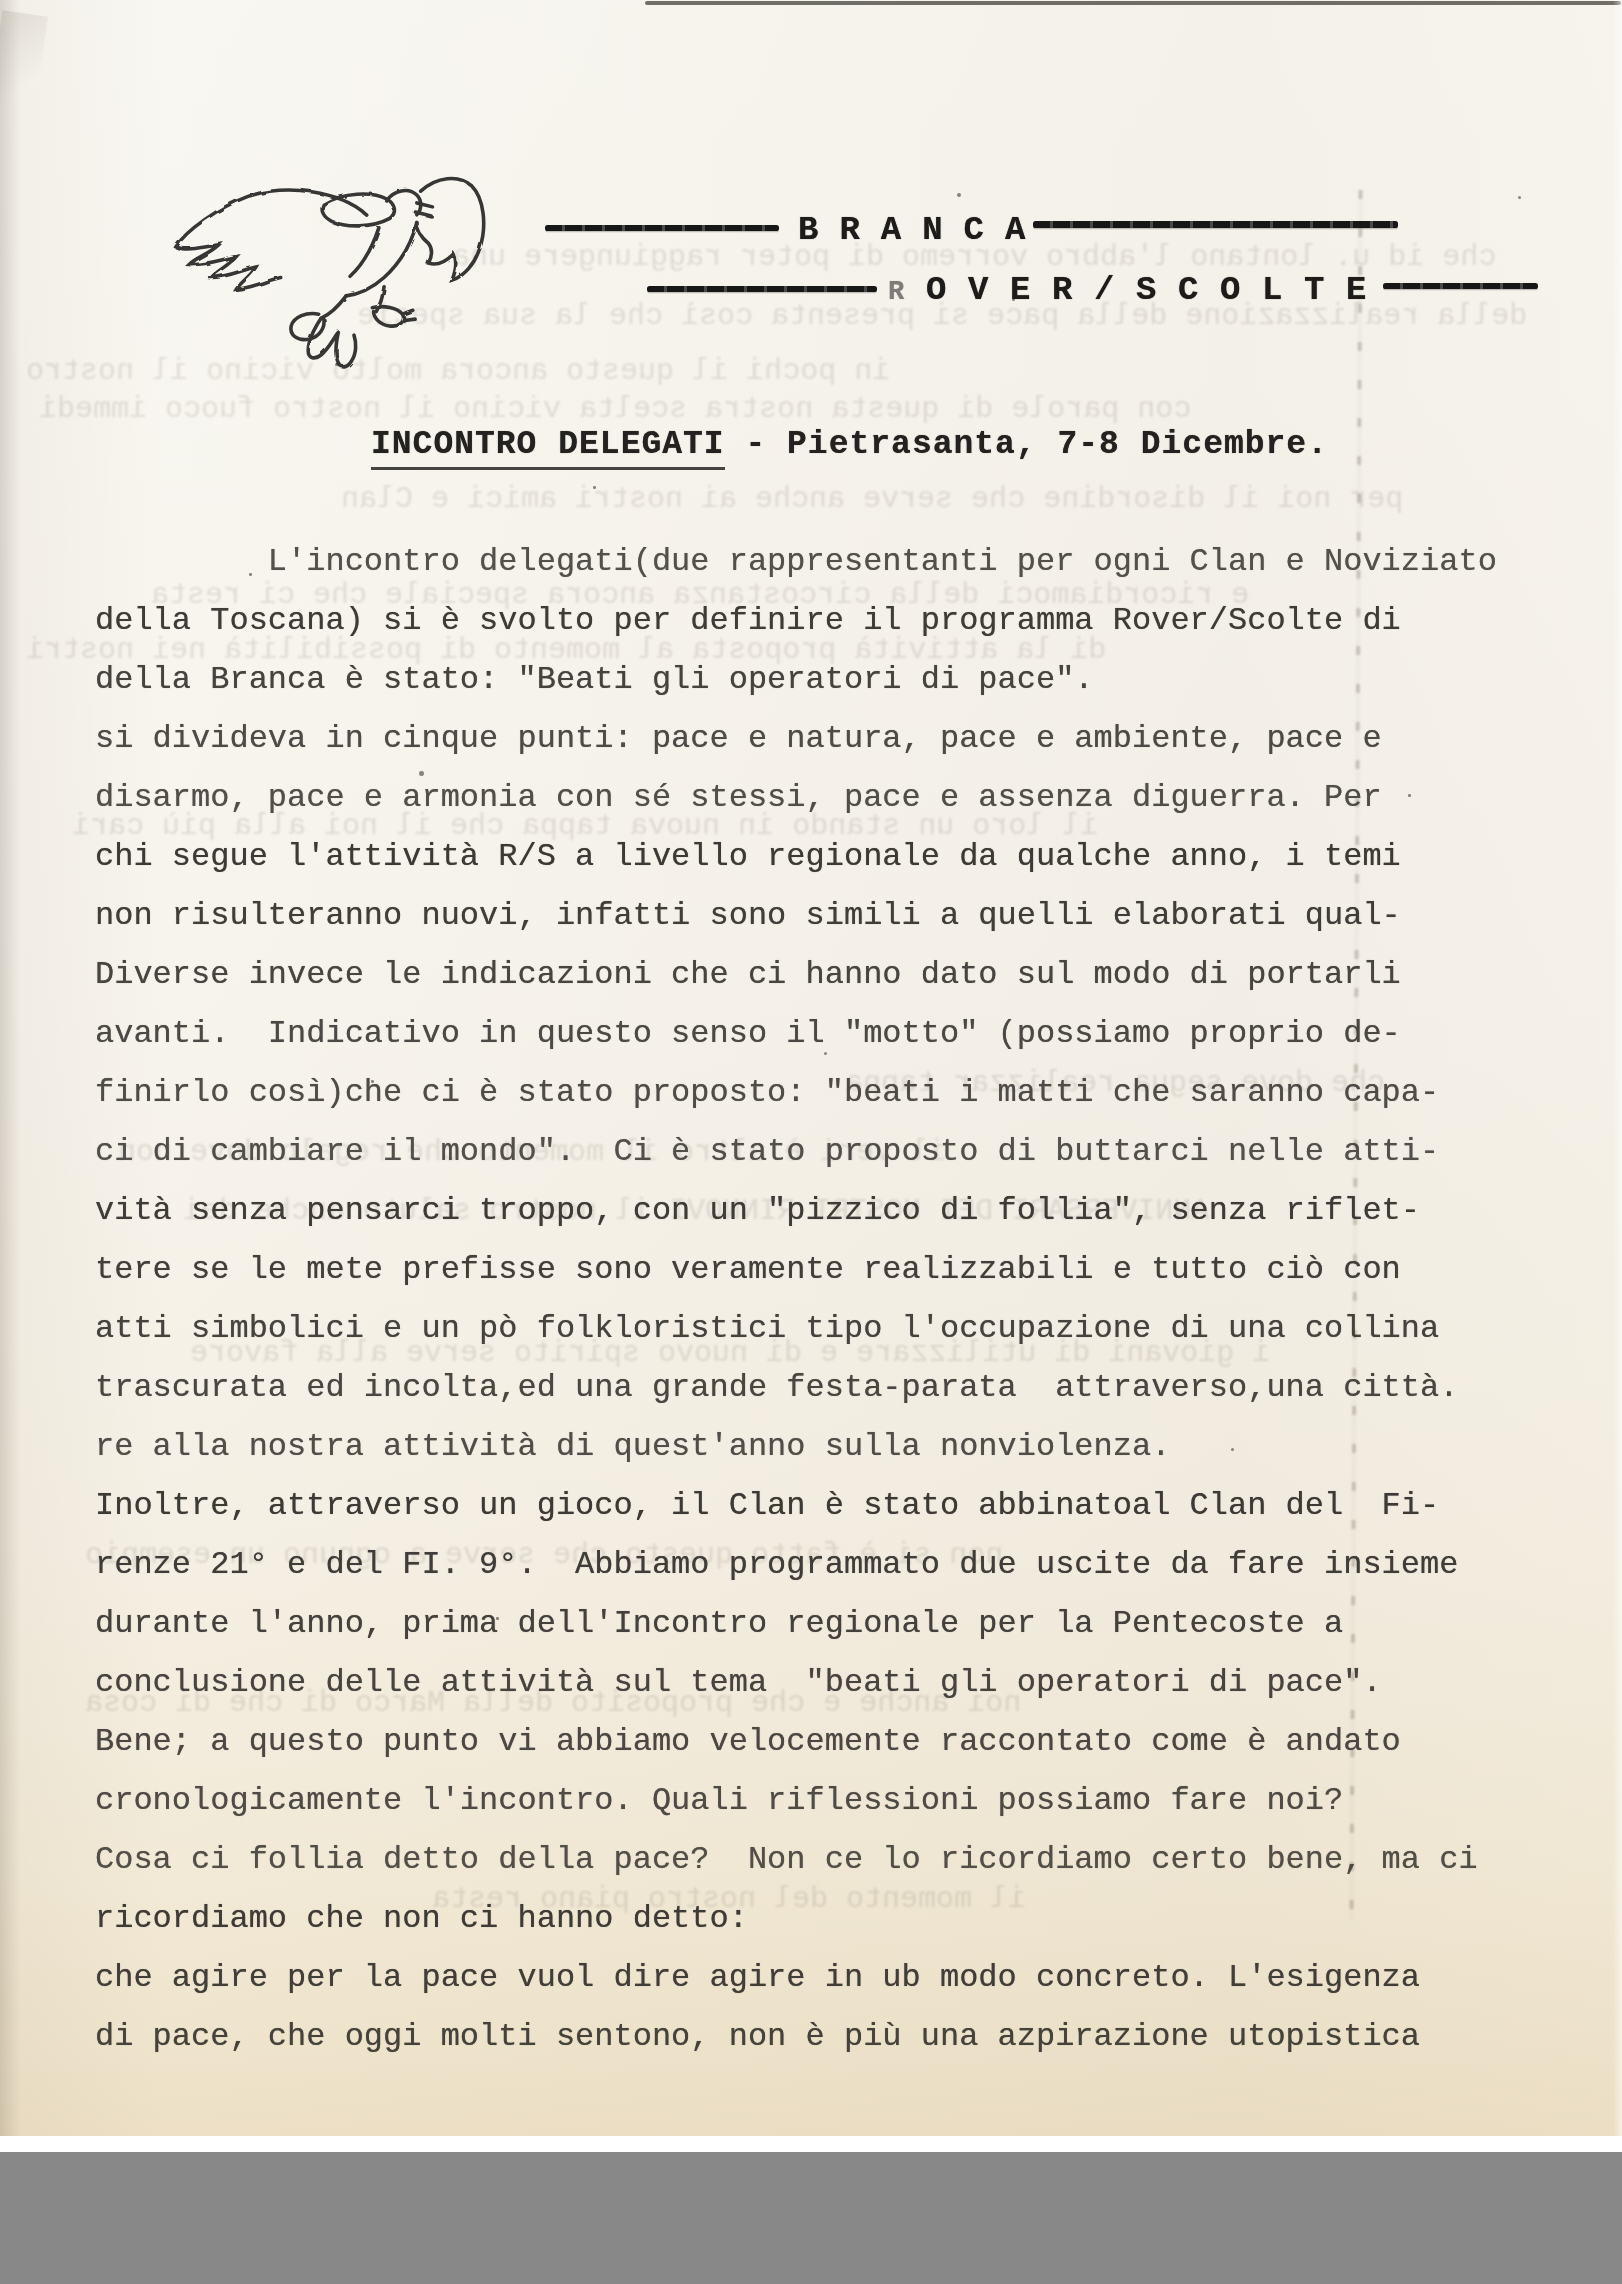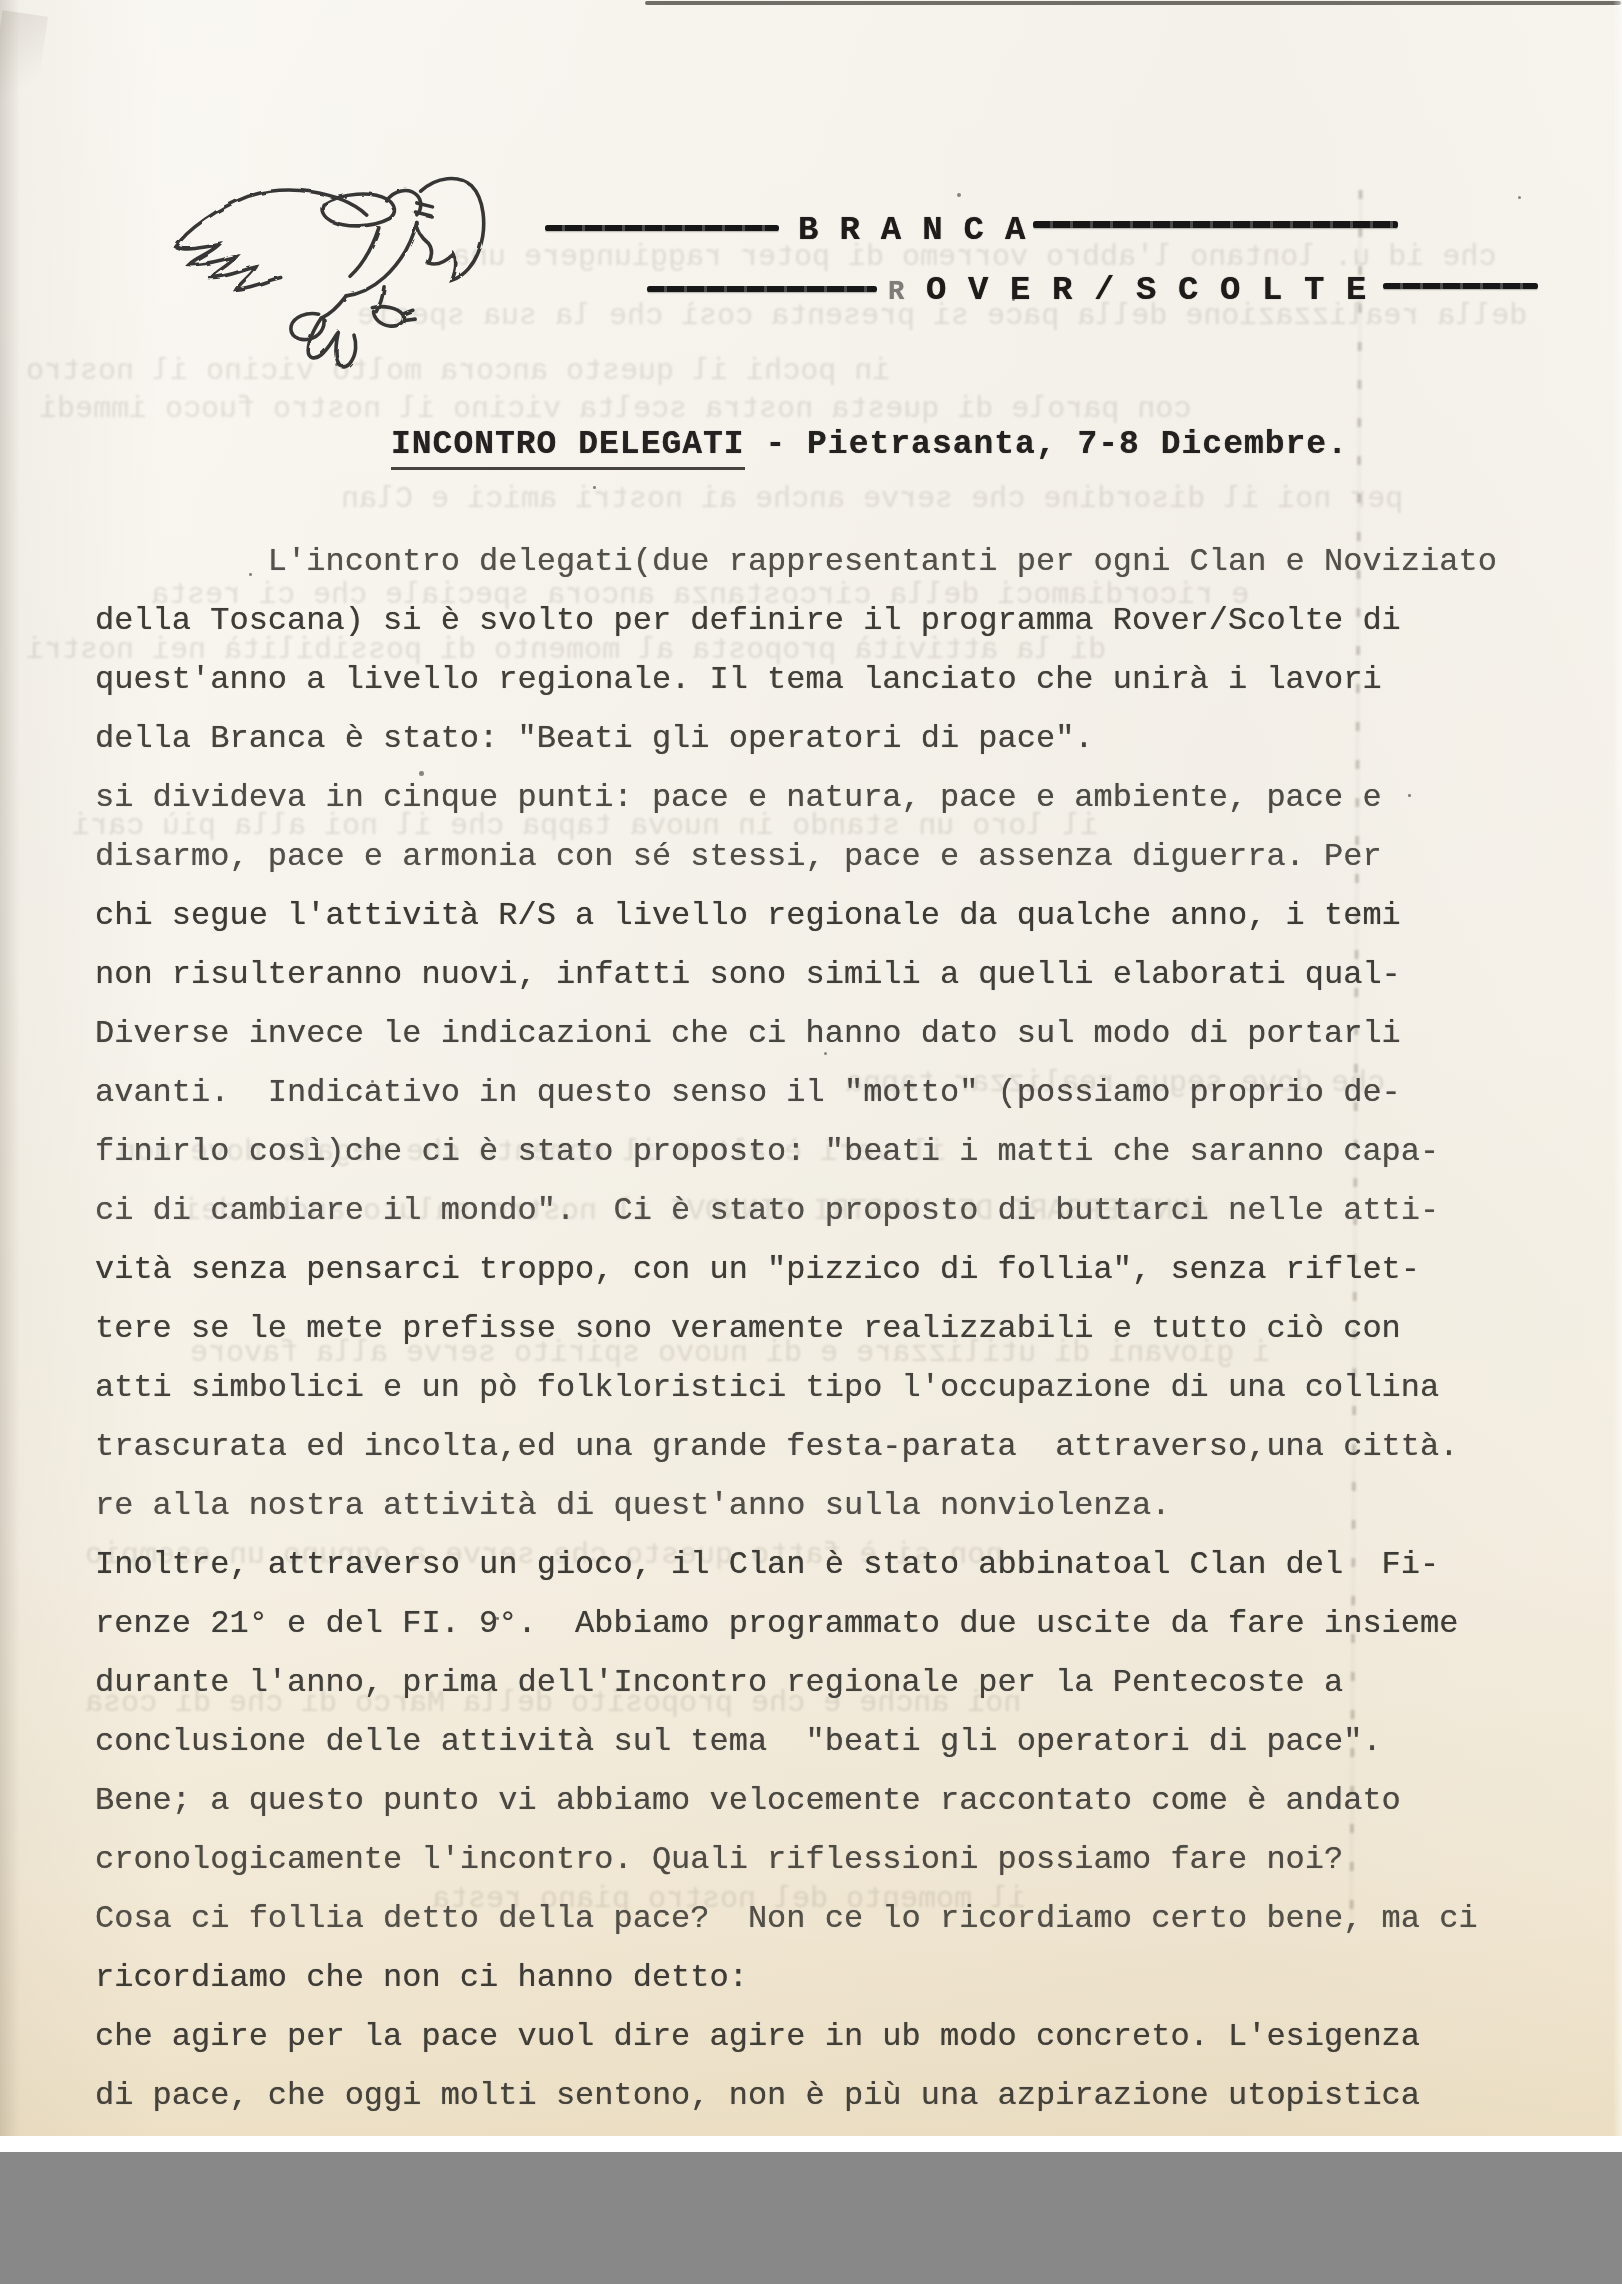--- a/index.html
+++ b/index.html
@@ -29,21 +29,21 @@
     background-image:repeating-linear-gradient(90deg,#171717 0 17px,#4a4a4a 17px 20px);
     filter:blur(0.3px);
     box-shadow:0 1.3px 0 rgba(30,30,30,.25);
   }
   #rule-branca-left{left:545px;top:225px;width:234px;}
   #rule-branca-right{left:1033px;top:221px;width:365px;height:7.2px;}
   #rule-rover-left{left:647px;top:286px;width:230px;}
   #rule-rover-right{left:1383px;top:283px;width:155px;}
   
   #title-line{
-    left:391px;top:426px;font-size:33px;letter-spacing:1px;
+    left:371px;top:426px;font-size:33px;letter-spacing:1px;
     color:#242220;white-space:pre;font-weight:bold;
     text-shadow:0 0 0.9px rgba(36,34,32,.75);
     filter:blur(0.2px);
   }
   #title-underlined{border-bottom:3.9px solid rgba(30,29,27,.82);padding-bottom:3.9px;}
   
   #body-text{
     left:95px;top:532px;width:1480px;
     font-size:32px;line-height:59px;
     color:#34322e;
@@ -137,21 +137,20 @@
     <div class="abs rule" id="rule-rover-left"></div>
     <div class="abs masthead-text" id="rover-label"><span class="faded-first">R</span><span>OVER/SCOLTE</span></div>
     <div class="abs rule" id="rule-rover-right"></div>
   </div>
 
   <div class="abs" id="title-line"><span id="title-underlined">INCONTRO DELEGATI</span><span> - Pietrasanta, 7-8 Dicembre.</span></div>
 
   <div class="abs" id="body-text">
       <div class="line" style="opacity: 0.84;">         L'incontro delegati(due rappresentanti per ogni Clan e Noviziato</div>
       <div class="line" style="opacity: 0.95;">della Toscana) si è svolto per definire il programma Rover/Scolte di</div>
-      <div class="line" style="opacity: 0.93;">quest'anno a livello regionale. Il tema lanciato che unirà i lavori</div>
       <div class="line" style="opacity: 0.91;">della Branca è stato: "Beati gli operatori di pace".</div>
       <div class="line" style="opacity: 0.87;">si divideva in cinque punti: pace e natura, pace e ambiente, pace e</div>
       <div class="line" style="opacity: 0.85;">disarmo, pace e armonia con sé stessi, pace e assenza diguerra. Per</div>
       <div class="line" style="opacity: 0.96;">chi segue l'attività R/S a livello regionale da qualche anno, i temi</div>
       <div class="line" style="opacity: 0.94;">non risulteranno nuovi, infatti sono simili a quelli elaborati qual-</div>
       <div class="line" style="opacity: 0.9;">Diverse invece le indicazioni che ci hanno dato sul modo di portarli</div>
       <div class="line" style="opacity: 0.88;">avanti.  Indicativo in questo senso il "motto" (possiamo proprio de-</div>
       <div class="line" style="opacity: 0.86;">finirlo così)che ci è stato proposto: "beati i matti che saranno capa-</div>
       <div class="line" style="opacity: 0.84;">ci di cambiare il mondo".  Ci è stato proposto di buttarci nelle atti-</div>
       <div class="line" style="opacity: 0.95;">vità senza pensarci troppo, con un "pizzico di follia", senza riflet-</div>

